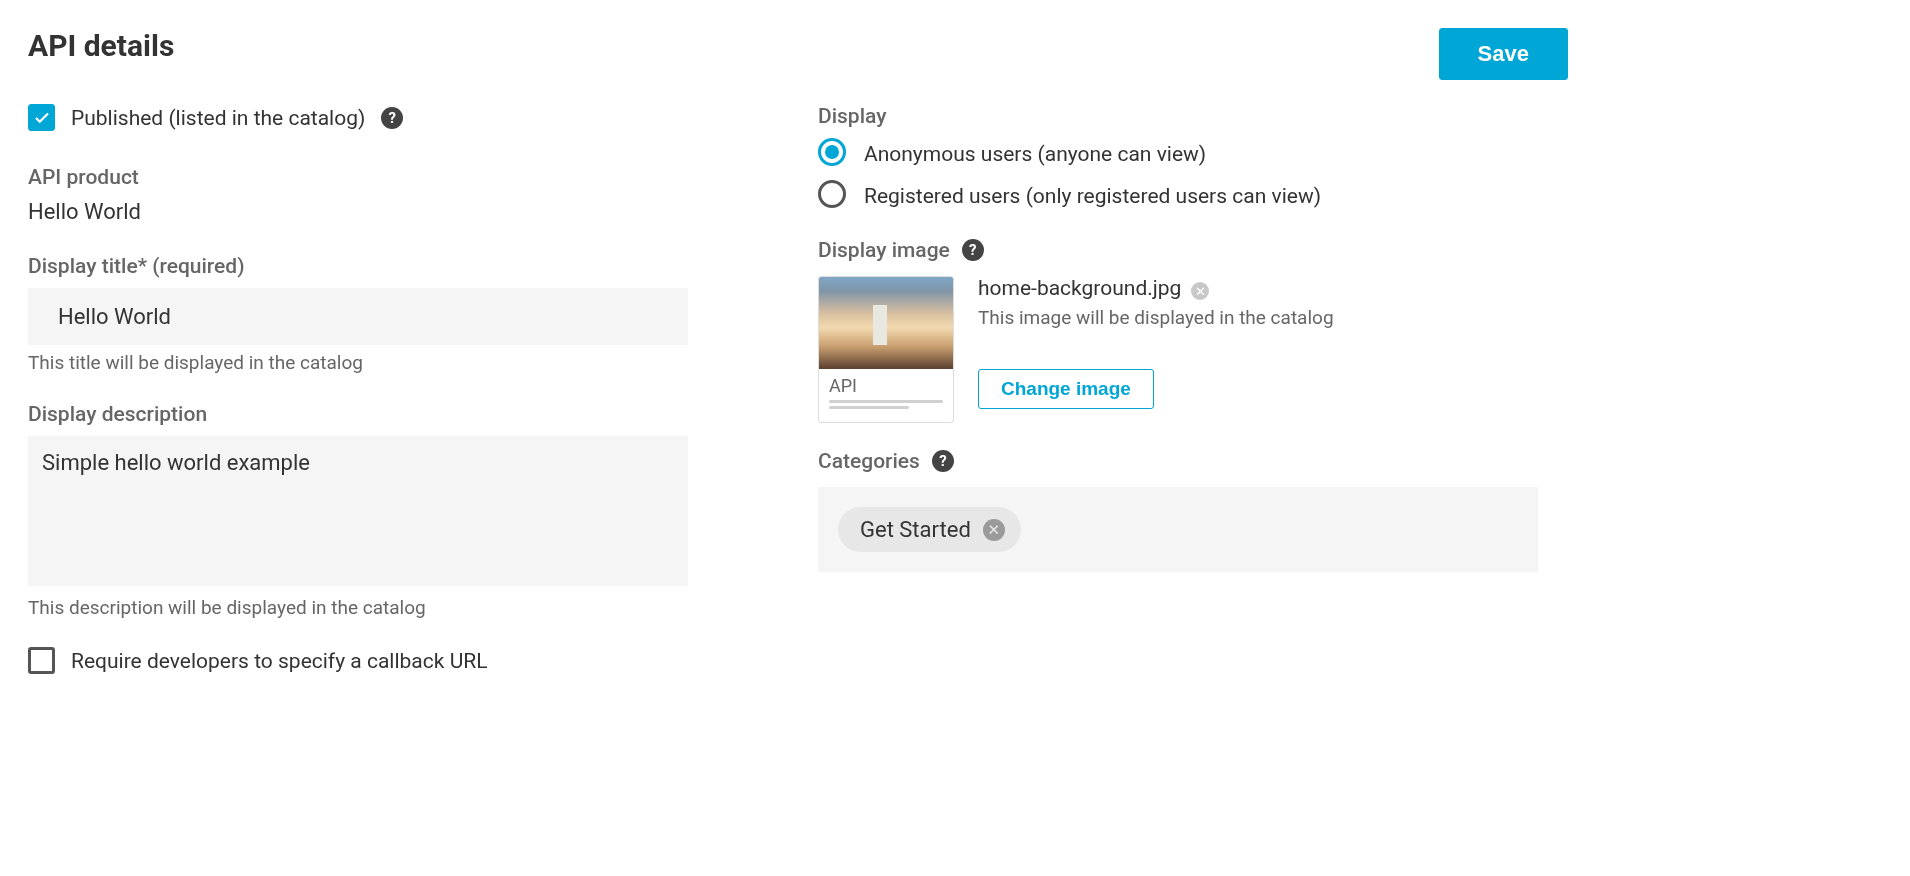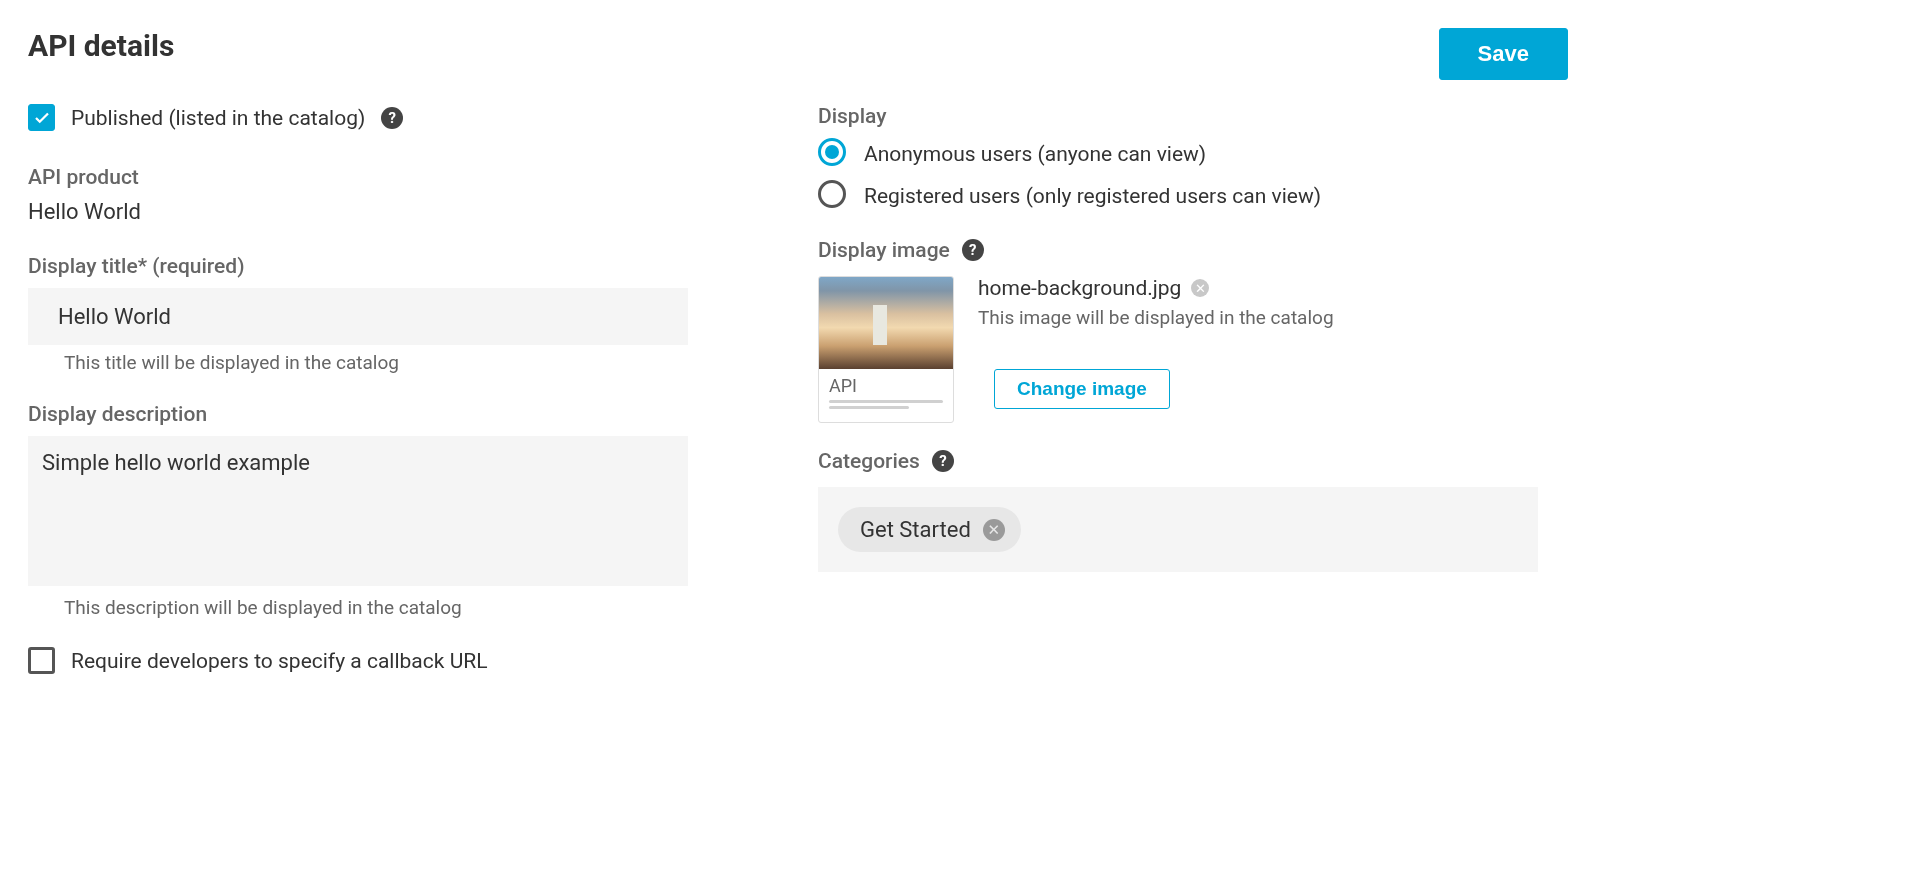--- a/index.html
+++ b/index.html
@@ -119,21 +119,20 @@
     color: #333;
     height: 150px;
     resize: none;
     font-family: inherit;
   }
   .hint {
     font-size: 19px;
     color: #666;
     margin-top: 6px;
     margin-bottom: 28px;
-    margin-left: 36px;
   }
   .radio-row {
     display: flex;
     align-items: flex-end;
     gap: 18px;
     margin-bottom: 14px;
   }
   .radio {
     width: 28px;
     height: 28px;
@@ -191,21 +190,21 @@
   .thumb-caption .line {
     height: 3px;
     background: #d0d0d0;
     margin-bottom: 3px;
     border-radius: 2px;
   }
   .thumb-caption .line.short { width: 70%; }
   .image-info { flex: 1; }
   .filename-row {
     display: flex;
-    align-items: center;
+    align-items: flex-end;
     gap: 10px;
     font-size: 21px;
     color: #333;
     margin-bottom: 6px;
   }
   .remove-icon {
     width: 18px;
     height: 18px;
     border-radius: 50%;
     background: #c8c8c8;
@@ -223,21 +222,20 @@
   }
   .btn-change {
     background: #fff;
     color: #00a6d6;
     border: 1px solid #00a6d6;
     font-size: 19px;
     font-weight: 600;
     padding: 8px 22px;
     border-radius: 3px;
     cursor: pointer;
-    margin-left: 16px;
   }
   .tag-container {
     background: #f5f5f5;
     padding: 20px 20px;
     margin-top: 14px;
   }
   .tag {
     display: inline-flex;
     align-items: center;
     gap: 12px;

